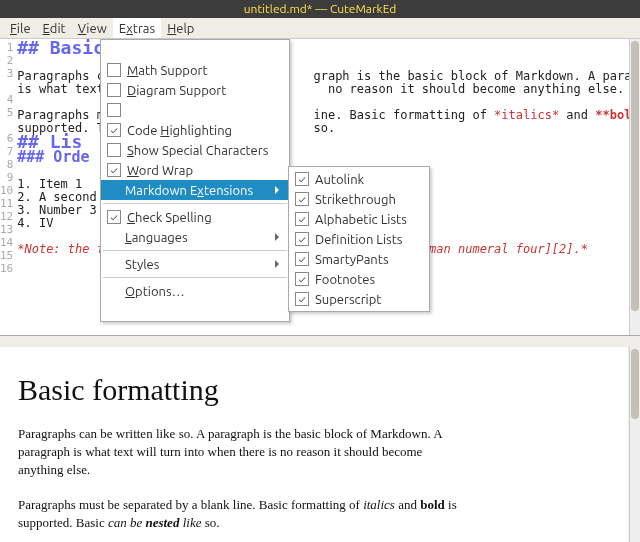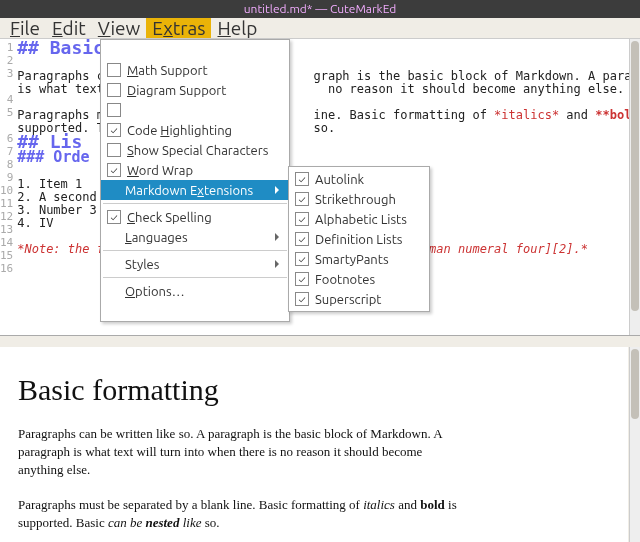--- a/index.html
+++ b/index.html
@@ -1,19 +1,19 @@
 <!DOCTYPE html>
 <html><head>
 <meta charset="utf-8">
 <style>
 html,body{margin:0;padding:0;width:640px;height:542px;font-family:"Ubuntu","DejaVu Sans",sans-serif;font-size:13px;background:#4c4c4c;color:#222;overflow:hidden}
-.titlebar{height:18px;line-height:18px;background:#3c3c3c;color:#f0abfc;text-align:center;font-size:12px}
-.menubar{height:20px;background:#f0ede6;border-bottom:1px solid #ccc;display:flex;align-items:center;padding:0 4px;font-size:19px;color:#333}
+.titlebar{height:18px;line-height:18px;background:#3c3c3c;color:#fde047;text-align:center;font-size:12px}
+.menubar{height:20px;background:#f0ede6;border-bottom:1px solid #ccc;display:flex;align-items:center;padding:0 4px;font-size:13px;color:#333}
 .menubar .m{padding:0 6px;height:20px;line-height:20px;cursor:pointer}
-.menubar .m.active{background:#eab308}
+.menubar .m.active{background:#ffffff}
 .underline{text-decoration:underline}
 .workspace{position:relative;height:504px;background:#f0ede6}
 .editor{position:absolute;left:0;right:0;top:0;height:296px;background:#fff;border-bottom:1px solid #aaa;display:flex}
 .gutter{width:18px;background:#fff;color:#aaa;font-family:monospace;font-size:11px;text-align:right;padding:2px 2px 0 0;line-height:13px}
 .code{flex:1;font-family:"DejaVu Sans Mono",monospace;font-size:12px;white-space:pre;padding:2px 0 0 2px;line-height:13px}
 .h2c{color:#66e;font-size:18px;font-weight:bold}
 .note{color:#c33;font-style:italic}
 .i{color:#c33}.b{color:#c33;font-weight:bold}
 .preview{position:absolute;left:0;right:12px;top:308px;bottom:0;background:#fff;padding:10px 18px;font-family:Georgia,serif;color:#111;overflow:hidden}
 .preview h1{font-size:30px;font-weight:normal;margin:16px 0 18px 0}

